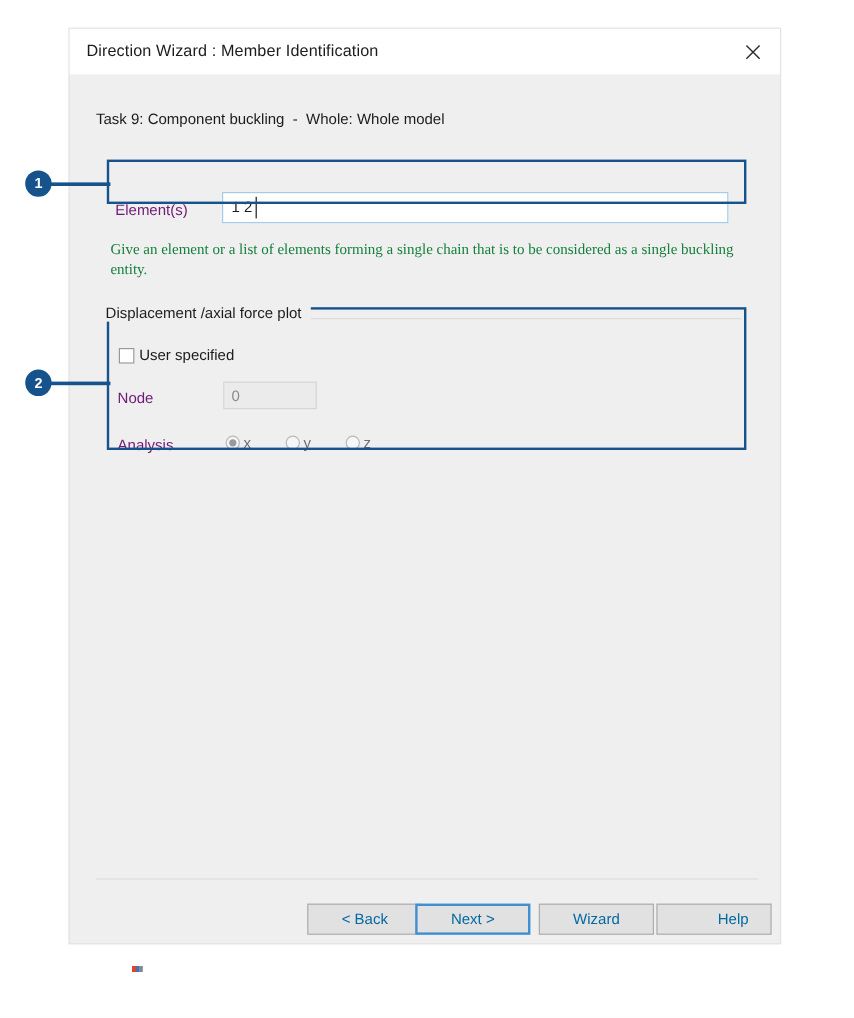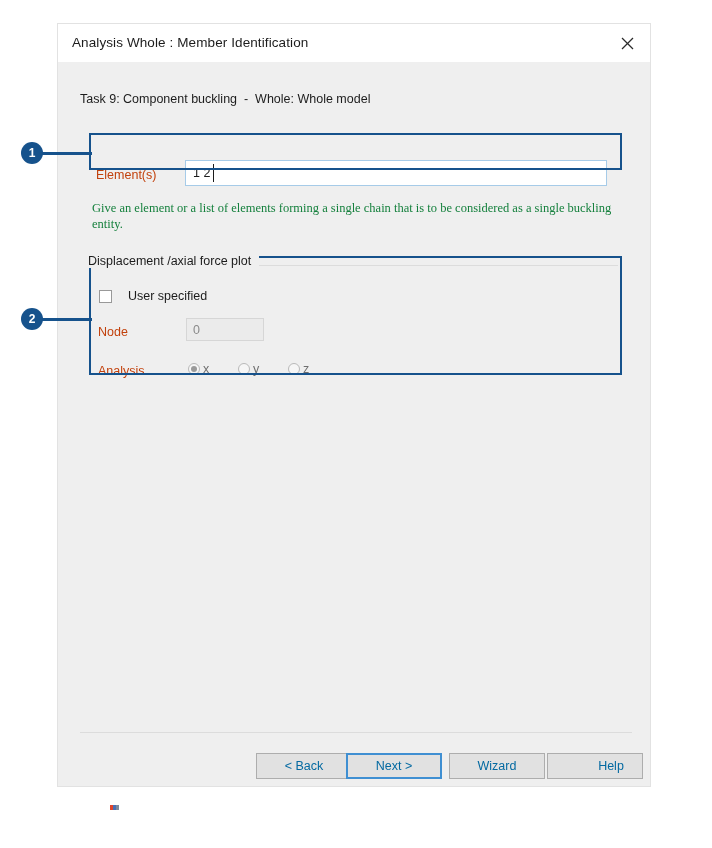--- a/index.html
+++ b/index.html
@@ -57,21 +57,21 @@
     position: absolute;
     left: 22px;
     top: 68px;
     font-size: 12.5px;
     color: #1c1c1c;
     white-space: pre;
   }
 
   .field-label {
     font-size: 12.5px;
-    color: #c2410c;
+    color: #701a75;
   }
 
   #elements-label {
     position: absolute;
     left: 38px;
     top: 144px;
   }
   #elements-input {
     position: absolute;
     left: 127px;
@@ -128,21 +128,21 @@
     z-index: 1;
   }
 
   
   #chk-row {
     position: absolute;
     left: 41px;
     top: 265px;
     display: flex;
     align-items: center;
-    gap: 16px;
+    gap: 4px;
     cursor: pointer;
   }
   .checkbox-box {
     width: 13px;
     height: 13px;
     box-sizing: border-box;
     border: 1px solid #999999;
     background: #ffffff;
   }
   #chk-label { font-size: 12.5px; color: #1c1c1c; }
@@ -287,21 +287,21 @@
     height: 5px;
     background: linear-gradient(90deg,#e0452a 0 33%,#4a6fb5 33% 66%,#7c8b9c 66% 100%);
   }
 </style>
 </head>
 <body>
 
 <div id="dialog">
 
   <div id="titlebar">
-    <div id="title-text">Analysis Whole : Member Identification</div>
+    <div id="title-text">Direction Wizard : Member Identification</div>
     <div id="close-btn">
       <svg width="13" height="13" viewBox="0 0 13 13" aria-hidden="true">
         <line x1="1" y1="1" x2="12" y2="12" stroke="#2b2b2b" stroke-width="1.2"></line>
         <line x1="12" y1="1" x2="1" y2="12" stroke="#2b2b2b" stroke-width="1.2"></line>
       </svg>
     </div>
   </div>
 
   <div id="task-line">Task 9: Component buckling  -  Whole: Whole model</div>
 

